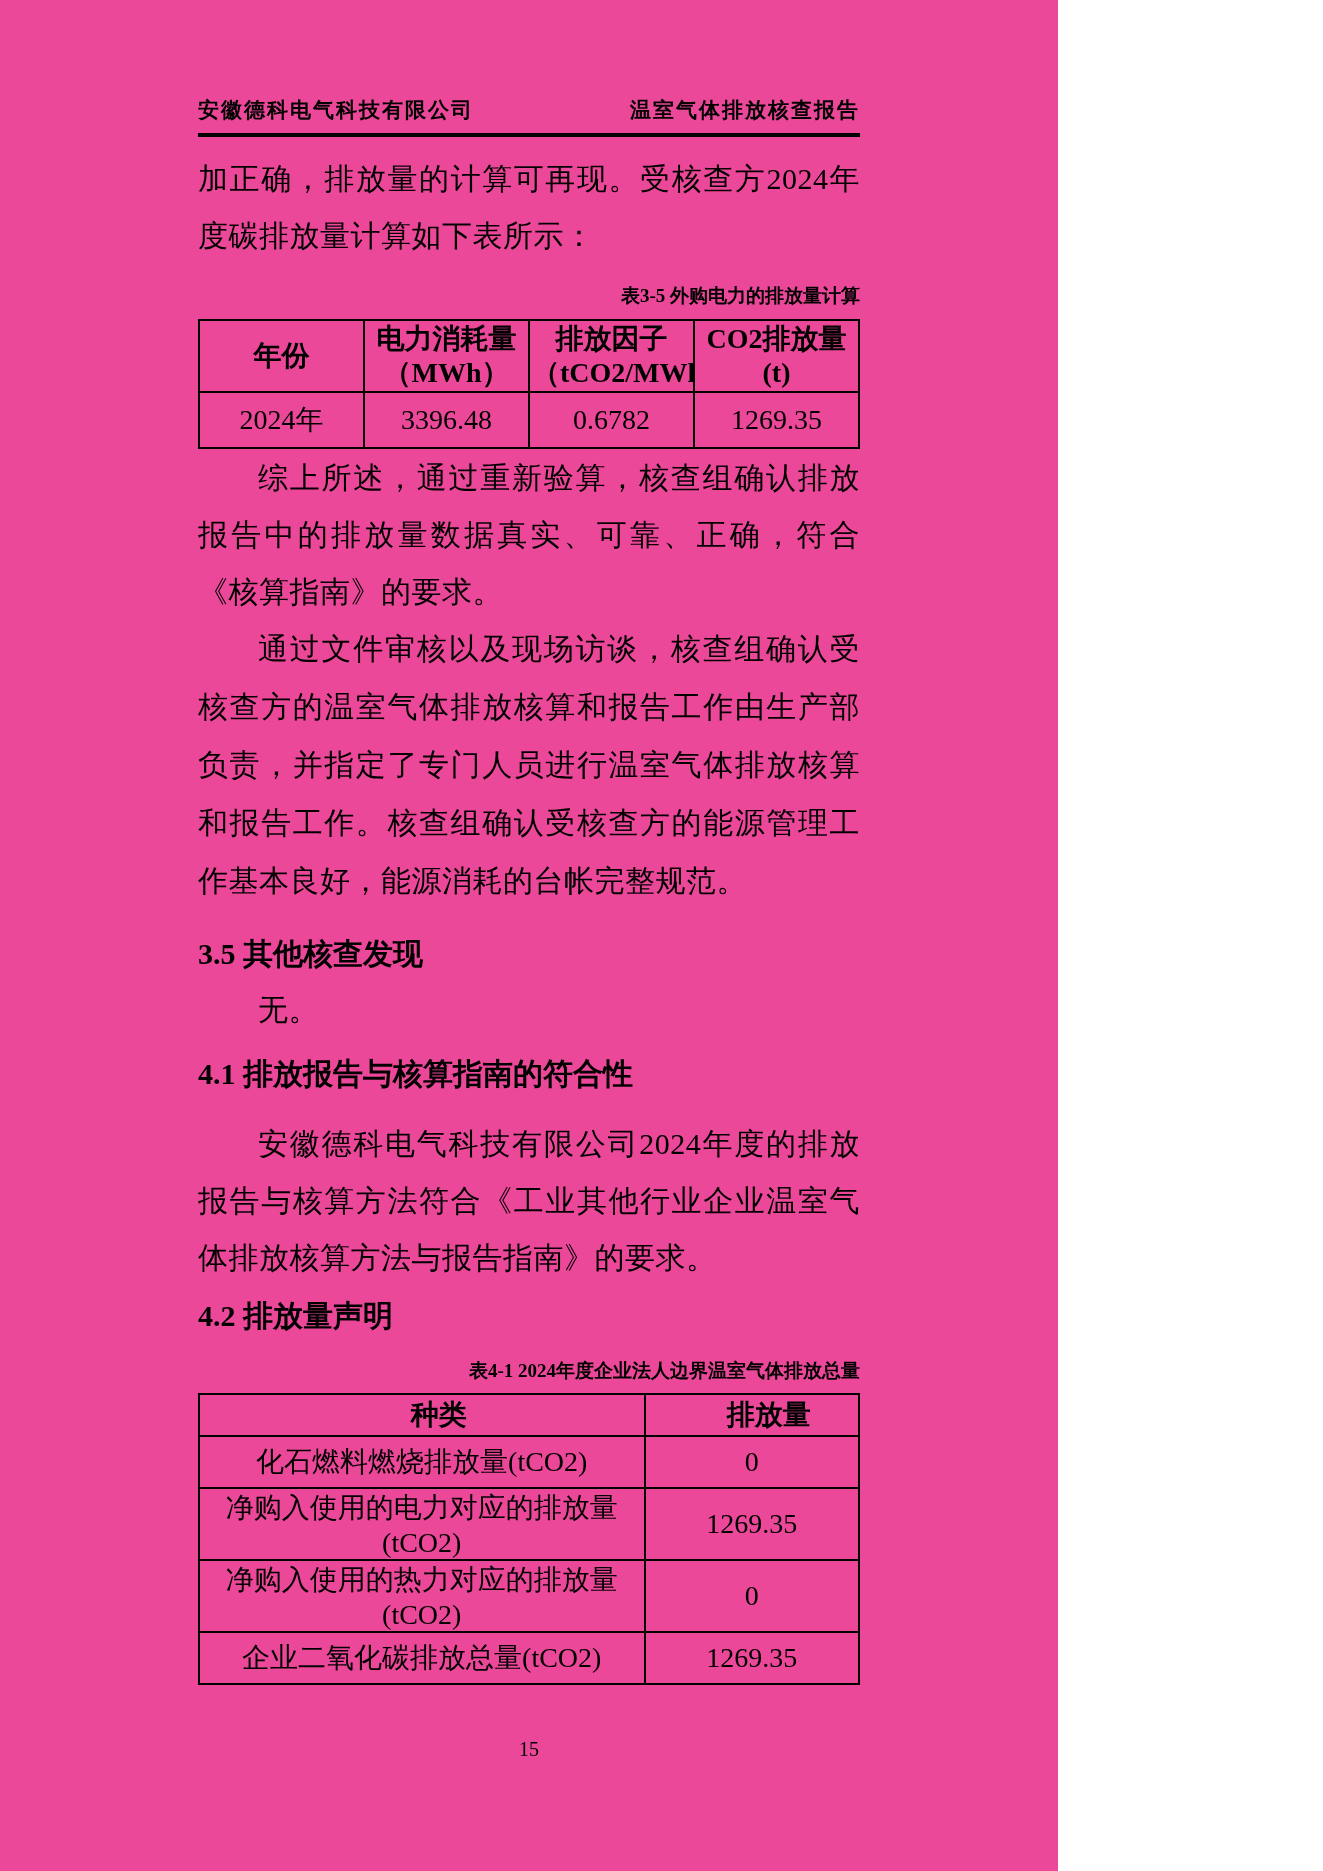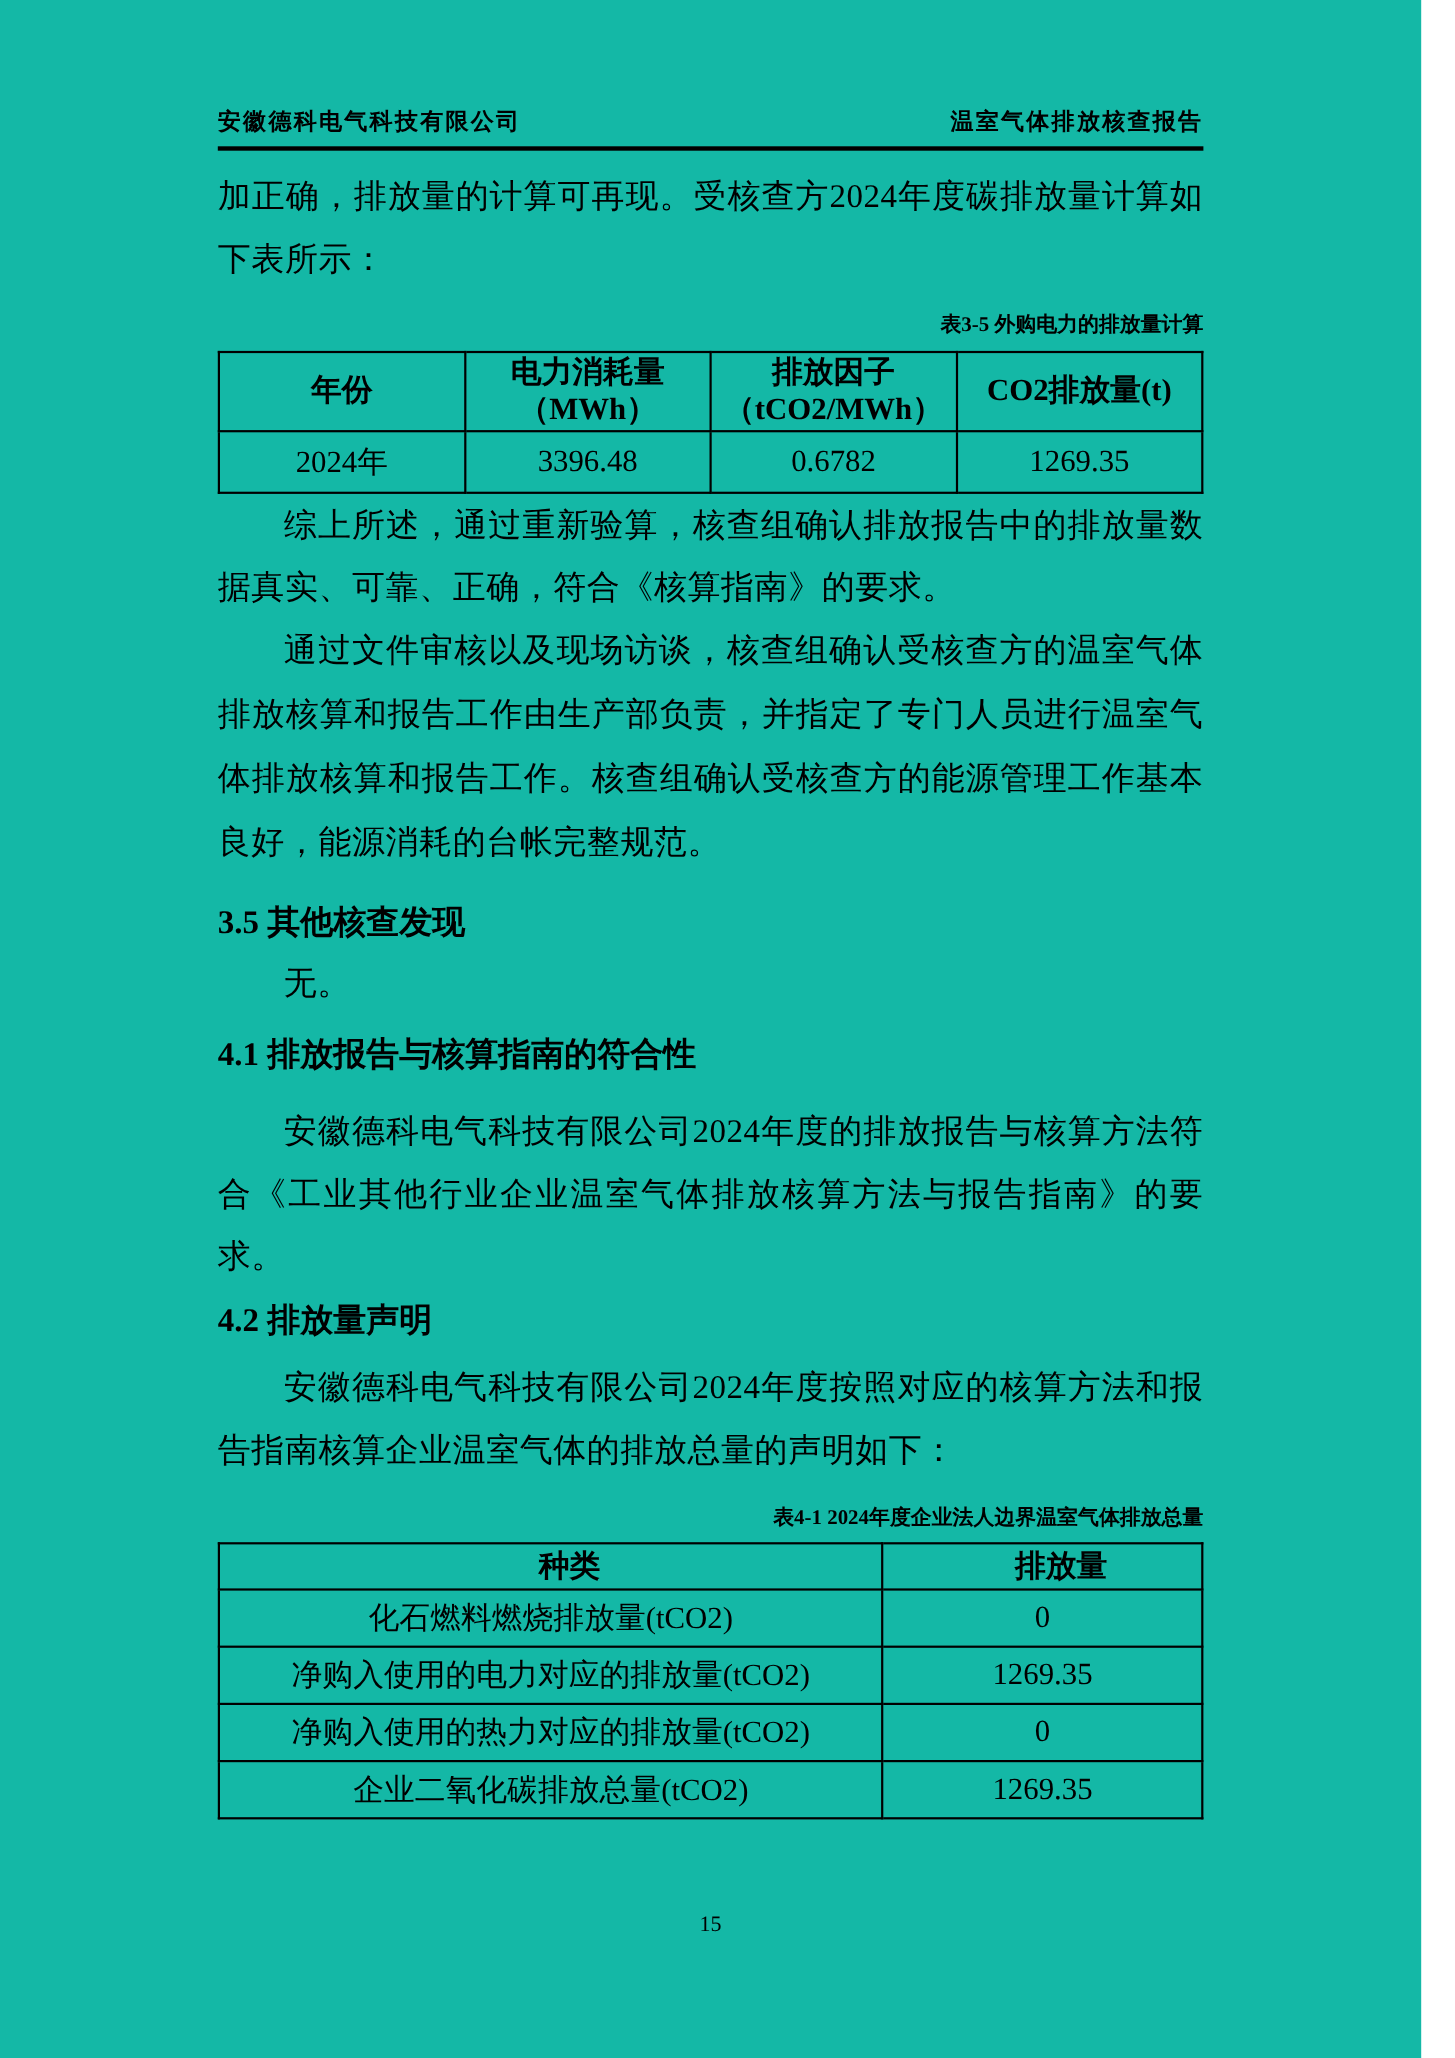--- a/index.html
+++ b/index.html
@@ -2,25 +2,25 @@
 <html><head>
 <meta charset="utf-8">
 <style>
   html, body {
     margin: 0;
     padding: 0;
     background: #ffffff;
   }
   .page {
     position: relative;
-    width: 1292px;
+    width: 1058px;
     height: 1871px;
     box-sizing: border-box;
     padding: 0 198px 0 198px;
-    background: #14b8a6;
+    background: #ec4899;
     color: #000000;
     font-family: "Liberation Serif", "DejaVu Serif", serif;
     overflow: hidden;
   }
   
   .doc-header {
     display: flex;
     justify-content: space-between;
     align-items: flex-end;
     padding-top: 96px;
@@ -143,21 +143,20 @@
   <p class="body-text p-34">通过文件审核以及现场访谈，核查组确认受核查方的温室气体排放核算和报告工作由生产部负责，并指定了专门人员进行温室气体排放核算和报告工作。核查组确认受核查方的能源管理工作基本良好，能源消耗的台帐完整规范。</p>
 
   <h3 class="heading h-35">3.5 其他核查发现</h3>
   <p class="body-text p-none">无。</p>
 
 
   <h3 class="heading h-41">4.1 排放报告与核算指南的符合性</h3>
   <p class="body-text p-41">安徽德科电气科技有限公司2024年度的排放报告与核算方法符合《工业其他行业企业温室气体排放核算方法与报告指南》的要求。</p>
 
   <h3 class="heading h-42">4.2 排放量声明</h3>
-  <p class="body-text p-42">安徽德科电气科技有限公司2024年度按照对应的核算方法和报告指南核算企业温室气体的排放总量的声明如下：</p>
 
   <div class="table-title tt-41">表4-1 2024年度企业法人边界温室气体排放总量</div>
 
   <table class="t41">
     <colgroup>
       <col style="width:67.5%">
         <col style="width:32.5%">
     </colgroup>
     <thead>
       <tr>

